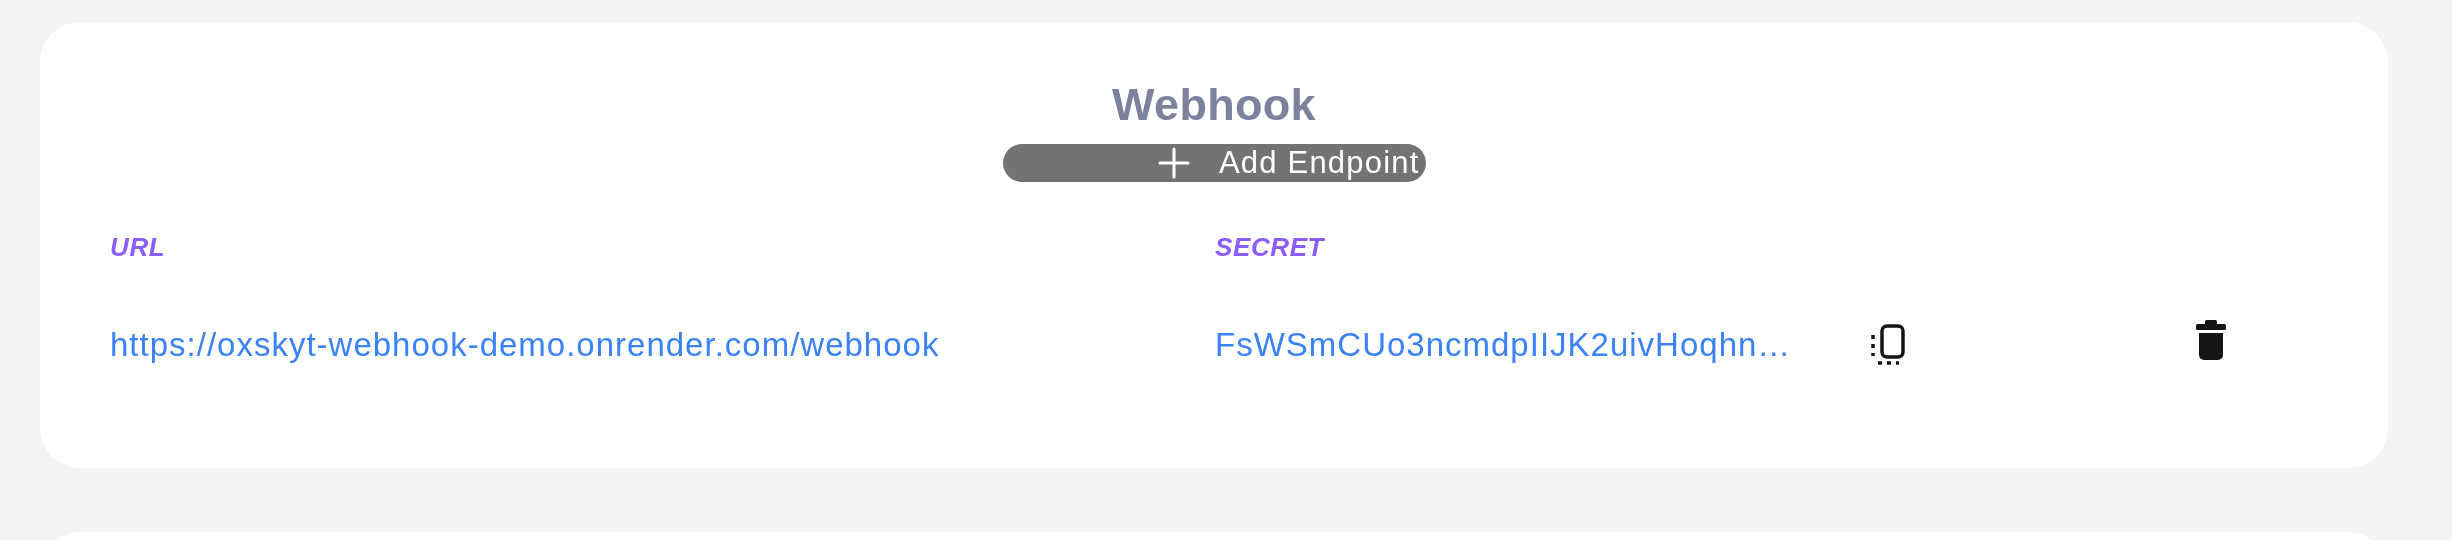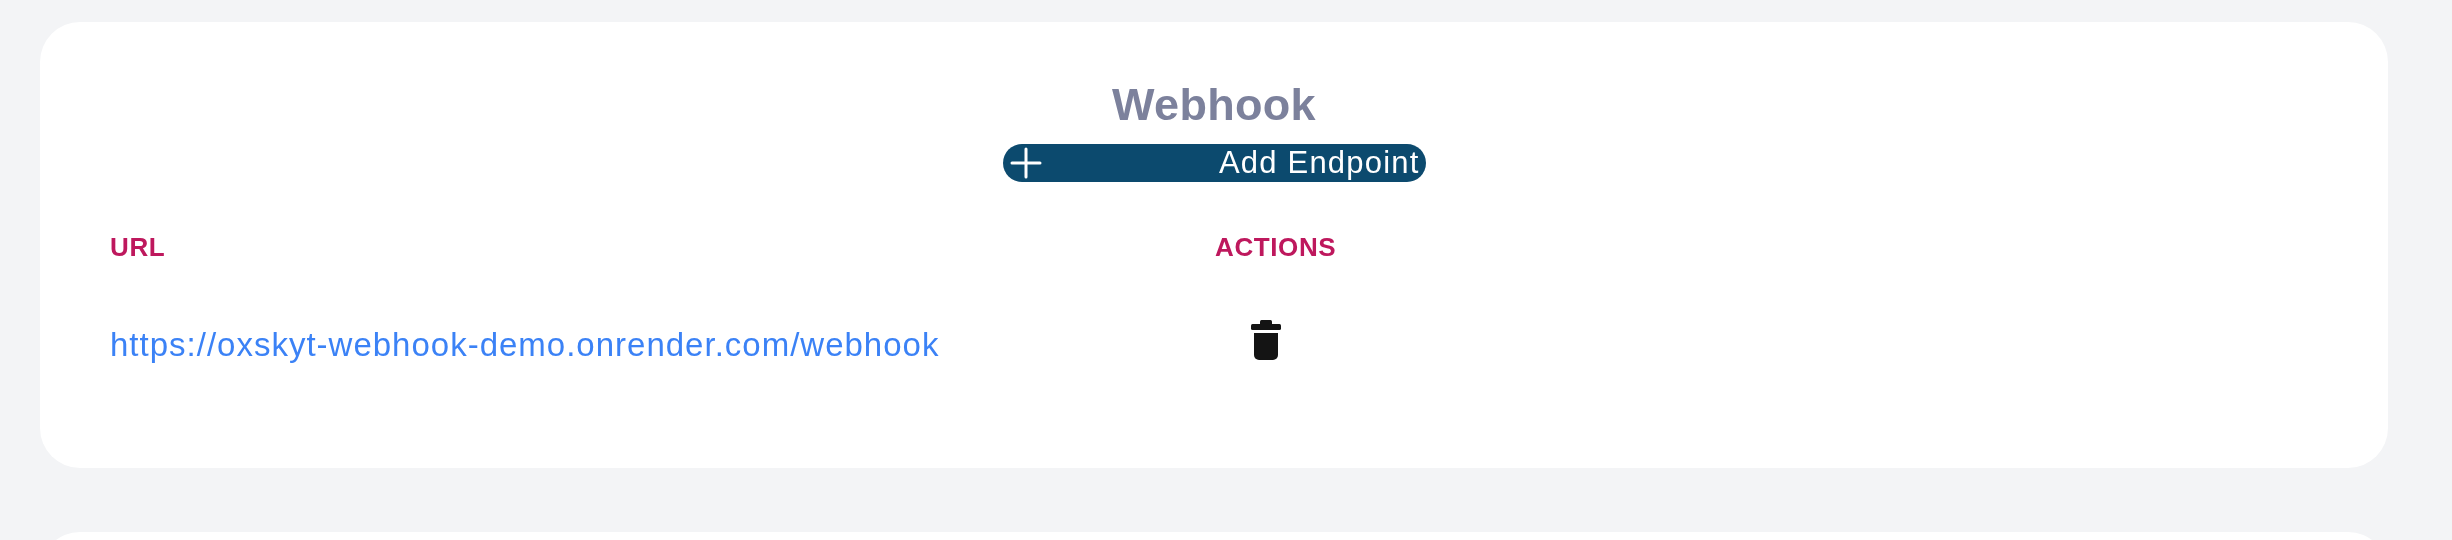--- a/index.html
+++ b/index.html
@@ -40,44 +40,45 @@
     font-size: 45px;
     font-weight: 700;
     color: #7c819c;
     letter-spacing: 0.3px;
   }
   .add-btn {
     width: 423px;
     height: 90px;
     border: none;
     border-radius: 30px;
-    background: #0c4a6e;
+    background: #737373;
     color: #ffffff;
     display: flex;
     align-items: center;
-    justify-content: space-between;
+    justify-content: flex-end;
     gap: 28px;
     font-family: "Liberation Sans", sans-serif;
     font-size: 31px;
     letter-spacing: 1.2px;
     cursor: pointer;
   }
   .table { width: 100%; }
   .row {
     display: grid;
     grid-template-columns: 1105px 945px 1fr;
     align-items: center;
   }
   .thead { margin-top: 52px; }
   .th {
     font-size: 26px;
     font-weight: 700;
     letter-spacing: 0.6px;
-    color: #be185d;
+    color: #8b5cf6;
     line-height: 26px;
+    font-style: italic;
   }
   .trow { margin-top: 60px; }
   .td {
     font-size: 33px;
     color: #3b82f6;
     letter-spacing: 1px;
     line-height: 40px;
     white-space: nowrap;
   }
   .secret-cell {
@@ -122,27 +123,39 @@
         </svg>
       </span>
       <span>Add Endpoint</span>
     </button>
   </div>
 
   <div class="table">
 
     <div class="row thead">
       <div class="th">URL</div>
-      <div class="th">ACTIONS</div>
+      <div class="th">SECRET</div>
     </div>
 
     <div class="row trow">
 
       <div class="td">https://oxskyt-webhook-demo.onrender.com/webhook</div>
 
+      <div class="td secret-cell">
+        <span>FsWSmCUo3ncmdpIIJK2uivHoqhn…</span>
+        <button class="icon-btn">
+          <span style="line-height:0;">
+            <svg width="37" height="43" viewBox="0 0 37 43" fill="none">
+              <line x1="4" y1="12" x2="4" y2="33" stroke="#141414" stroke-width="3.5" stroke-dasharray="4 5"></line>
+              <line x1="9" y1="40" x2="30" y2="40" stroke="#141414" stroke-width="3.5" stroke-dasharray="4 5"></line>
+              <rect x="13" y="3" width="21" height="31" rx="5" fill="#ffffff" stroke="#141414" stroke-width="3.5"></rect>
+            </svg>
+          </span>
+        </button>
+      </div>
 
       <div class="td actions-cell">
         <button class="icon-btn">
           <span style="line-height:0;">
             <svg width="30" height="40" viewBox="0 0 30 40" fill="#141414">
               <rect x="9" y="0" width="12" height="5" rx="1.5"></rect>
               <rect x="0" y="4" width="30" height="6" rx="1.5"></rect>
               <path d="M3 13 h24 v22 a5 5 0 0 1 -5 5 H8 a5 5 0 0 1 -5 -5 Z"></path>
             </svg>
           </span>

